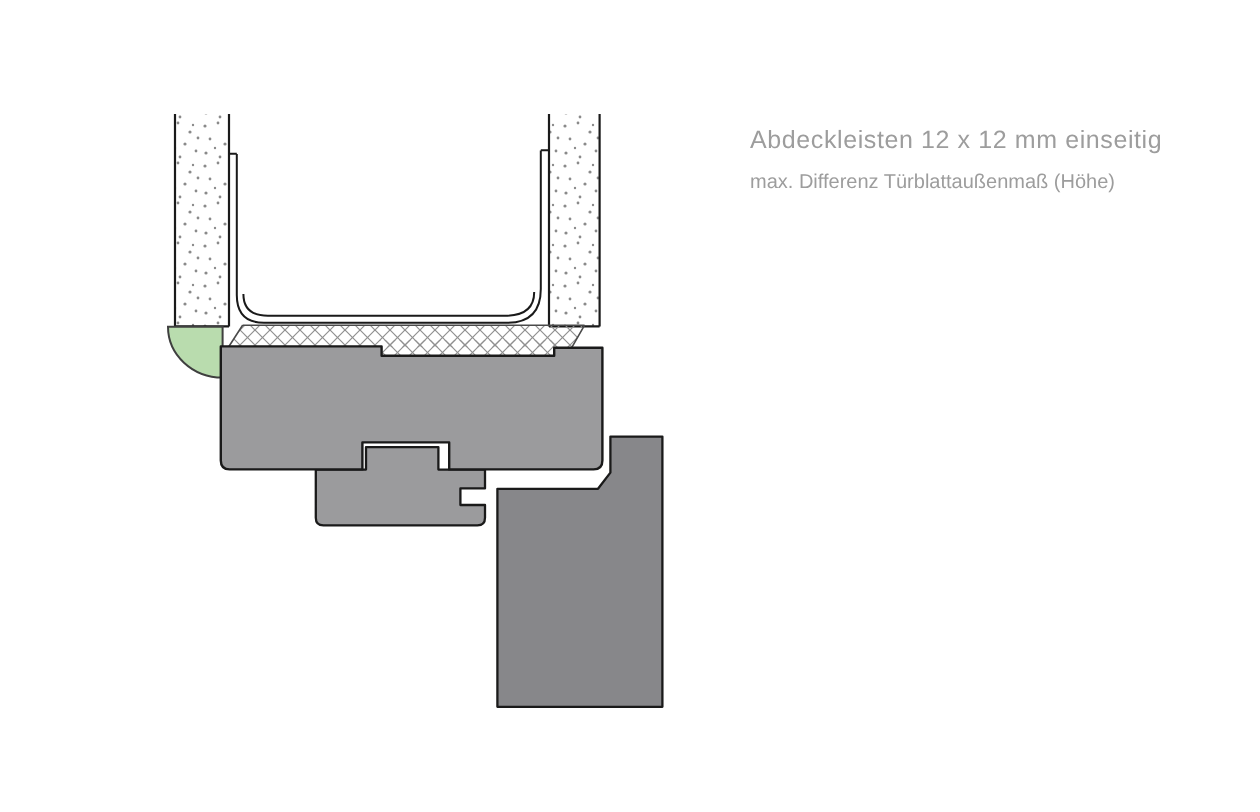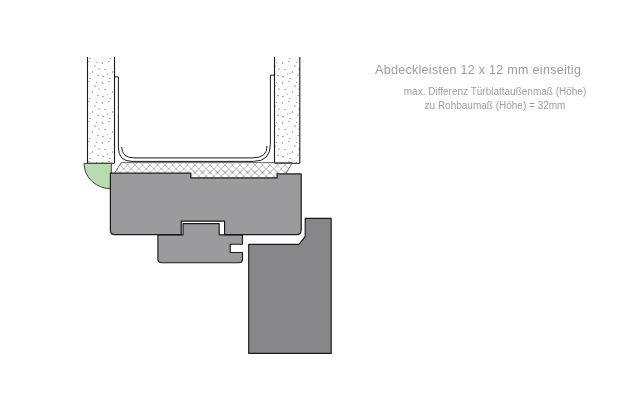--- a/index.html
+++ b/index.html
@@ -22,21 +22,20 @@
   .annotation .title{
     font-size:12.5px;
     letter-spacing:0.3px;
     margin-bottom:8px;
     white-space:nowrap;
   }
   .annotation .line{
     font-size:10px;
     line-height:14px;
     white-space:nowrap;
-    text-align:center;
   }
 </style>
 </head>
 <body>
 
 <div class="stage">
 
   <svg width="630" height="406" viewBox="0 0 630 406">
     <defs>
 
@@ -94,16 +93,15 @@
     <path d="M110.4,173.2 H190.8 V177.9 H277.1 V173.9 H301.2 V230.3
              Q301.2,234.7 296.8,234.7 H224.6 V221.2 H181.2 V234.7 H114.8
              Q110.4,234.7 110.4,230.3 Z" stroke-width="1.2" stroke-linejoin="round" stroke="#1a1a1a" fill="#9b9b9d"></path>
 
     <path d="M305.2,218.3 H331.2 V353.4 H248.7 V244.4 H299 L305.2,236.3 Z" stroke-width="1.15" stroke-linejoin="round" stroke="#1a1a1a" fill="#87878a"></path>
   </svg>
 
   <div class="annotation">
     <div class="title">Abdeckleisten 12 x 12 mm einseitig</div>
     <div class="line">max. Differenz Türblattaußenmaß (Höhe)</div>
-    <div class="line">zu Rohbaumaß (Höhe) = 32mm</div>
   </div>
 
 </div>
 
 </body></html>

